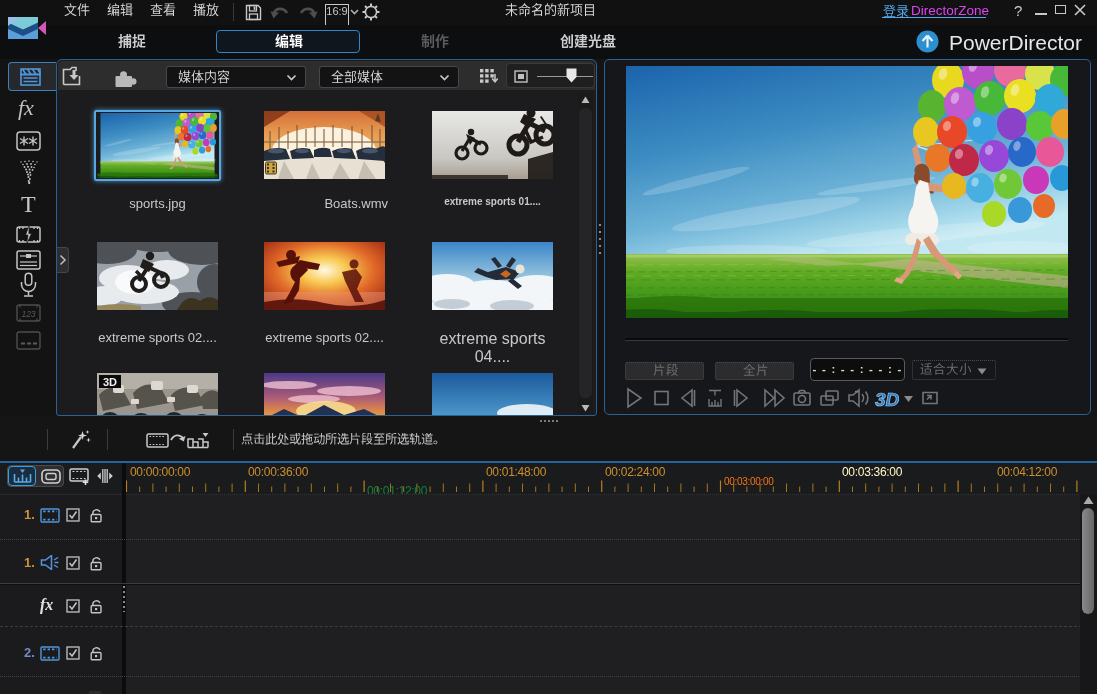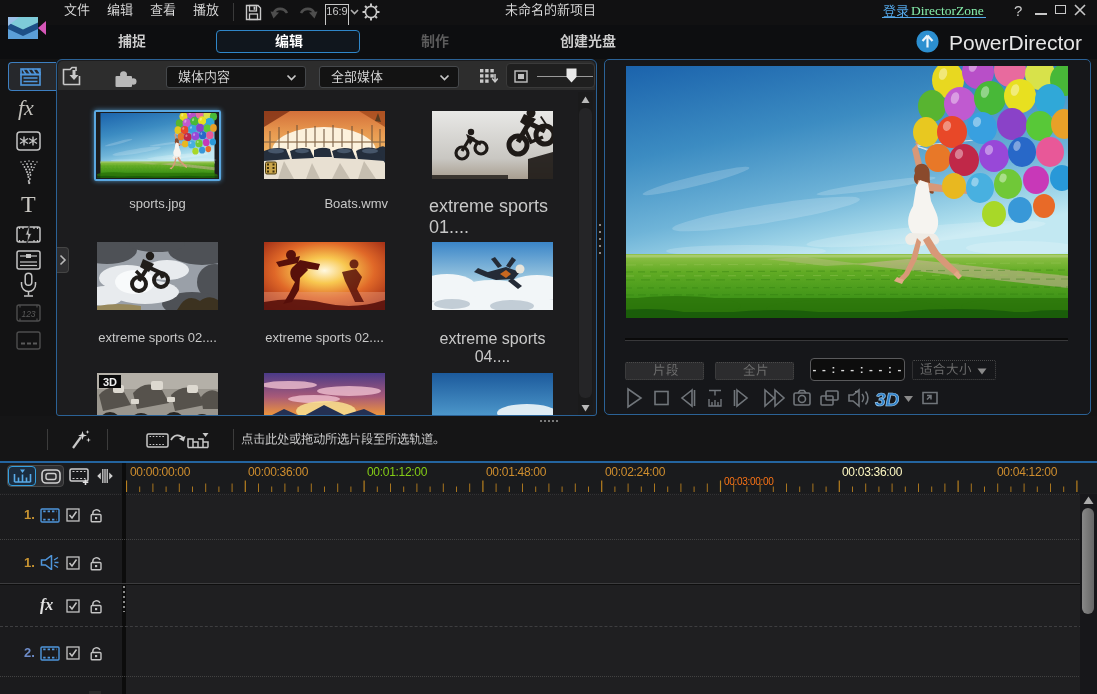--- a/index.html
+++ b/index.html
@@ -62,21 +62,21 @@
 </g>
 <circle cx="9" cy="9" r="2.2" fill="#111112"></circle>
 </svg>
 <svg style="position:absolute;left:504px;top:3px;" width="93" height="16" viewBox="0 0 93 16">
     <path transform="translate(1 11.2)" d="M6.0 -11.0L6.0 -9.0L1.7 -9.0L1.7 -8.0L6.0 -8.0L6.0 -5.0L0.8 -5.0L0.8 -4.0L5.4 -4.0Q4.2 -2.2 3.2 -1.4Q2.2 -0.5 0.4 0.3Q0.7 0.5 0.8 0.7Q1.0 0.9 1.2 1.2Q2.9 0.2 3.8 -0.6Q4.7 -1.4 6.0 -3.2L6.0 2.0L7.0 2.0L7.0 -3.3Q8.3 -1.4 9.2 -0.6Q10.1 0.3 11.8 1.2Q12.0 0.9 12.2 0.7Q12.3 0.5 12.5 0.3Q10.7 -0.5 9.7 -1.4Q8.7 -2.2 7.5 -4.0L12.2 -4.0L12.2 -5.0L7.0 -5.0L7.0 -8.0L11.4 -8.0L11.4 -9.0L7.0 -9.0L7.0 -11.0L6.0 -11.0ZM19.6 -11.1Q18.3 -9.1 17.1 -8.2Q15.8 -7.2 13.4 -6.5Q13.6 -6.3 13.8 -6.1Q13.9 -5.9 14.0 -5.6Q15.0 -5.9 15.4 -6.1Q15.9 -6.4 16.8 -6.9L16.8 -6.1L22.0 -6.1L22.0 -7.0Q22.9 -6.4 23.4 -6.2Q23.9 -6.0 24.8 -5.7Q25.0 -6.0 25.2 -6.2Q25.3 -6.4 25.6 -6.6Q23.5 -7.1 22.4 -7.9Q21.3 -8.6 20.1 -10.1L20.3 -10.4L19.6 -11.1ZM16.9 -7.0Q17.9 -7.7 18.4 -8.1Q18.8 -8.5 19.5 -9.3Q20.2 -8.5 20.6 -8.1Q21.1 -7.7 22.0 -7.0L16.9 -7.0ZM14.7 -5.0L14.7 1.0L15.5 1.0L15.5 -0.1L18.6 -0.1L18.6 -5.0L14.7 -5.0ZM15.5 -4.1L17.7 -4.1L17.7 -1.0L15.5 -1.0L15.5 -4.1ZM20.0 -5.0L20.0 2.0L21.0 2.0L21.0 -4.1L23.4 -4.1L23.4 -1.1Q23.4 -1.0 23.4 -0.9Q23.4 -0.9 23.2 -0.9Q23.0 -0.9 22.7 -0.9Q22.4 -0.9 21.7 -0.9Q21.8 -0.6 21.9 -0.4Q21.9 -0.3 22.0 0.0Q23.0 0.0 23.3 -0.0Q23.6 0.0 23.9 -0.1Q24.3 -0.3 24.3 -0.5Q24.4 -0.6 24.4 -1.1L24.4 -5.0L20.0 -5.0ZM29.4 -6.8Q30.1 -6.3 30.5 -5.9Q30.8 -5.5 31.4 -4.9Q29.9 -4.0 29.1 -3.7Q28.2 -3.4 26.6 -3.0Q26.8 -2.8 26.9 -2.6Q27.0 -2.4 27.1 -2.1Q27.8 -2.3 28.2 -2.4Q28.5 -2.5 29.3 -2.8L29.3 1.8L30.2 1.8L30.2 1.0L36.0 1.0L36.0 1.8L37.0 1.8L37.0 -3.9L31.9 -3.9Q34.0 -5.3 35.0 -6.2Q35.9 -7.2 37.0 -9.5L36.3 -9.9L36.1 -9.9L31.5 -9.9Q31.9 -10.2 32.0 -10.4Q32.1 -10.5 32.4 -10.9L31.3 -11.1Q30.5 -10.0 29.8 -9.2Q29.0 -8.5 26.9 -7.3Q27.1 -7.1 27.3 -6.9Q27.4 -6.6 27.6 -6.4Q28.8 -7.1 29.3 -7.6Q29.8 -8.0 30.7 -9.0L35.5 -9.0Q34.8 -7.6 34.2 -7.1Q33.6 -6.5 32.3 -5.5Q31.7 -6.1 31.3 -6.5Q30.9 -6.9 30.2 -7.5L29.4 -6.8ZM36.0 0.1L30.2 0.1L30.2 -3.0L36.0 -3.0L36.0 0.1ZM46.2 -5.2Q46.9 -4.2 47.3 -3.5Q47.8 -2.9 48.2 -2.1L49.0 -2.6Q48.6 -3.4 48.1 -4.0Q47.7 -4.6 46.9 -5.7L46.2 -5.2ZM42.1 -11.0Q42.0 -10.4 41.9 -9.9Q41.8 -9.5 41.6 -8.9L40.1 -8.9L40.1 1.4L41.0 1.4L41.0 0.0L44.6 0.0L44.6 -8.9L42.5 -8.9Q42.7 -9.4 42.8 -9.8Q42.9 -10.2 43.2 -10.8L42.1 -11.0ZM41.0 -8.0L43.8 -8.0L43.8 -4.8L41.0 -4.8L41.0 -8.0ZM41.0 -0.9L41.0 -4.0L43.8 -4.0L43.8 -0.9L41.0 -0.9ZM46.8 -11.0Q46.3 -9.2 46.0 -8.3Q45.7 -7.3 44.8 -6.0Q45.0 -5.9 45.2 -5.7Q45.4 -5.5 45.6 -5.4Q46.0 -6.1 46.2 -6.5Q46.4 -7.0 46.8 -8.0L50.1 -8.0Q50.0 -2.4 49.9 -1.4Q49.8 -0.4 49.3 0.1Q49.2 0.8 49.1 0.9Q49.0 1.0 48.8 1.0Q48.5 1.0 48.1 1.0Q47.7 1.0 46.8 0.7Q47.0 1.2 47.1 1.4Q47.1 1.6 47.2 1.9Q47.9 1.9 48.3 1.9Q48.7 1.9 49.1 1.9Q49.6 1.8 49.7 1.8Q49.9 1.7 50.2 1.3Q50.7 -0.1 50.8 -1.1Q50.9 -2.1 51.1 -8.4Q51.1 -8.5 51.1 -8.7Q51.1 -8.9 51.1 -8.9L47.1 -8.9Q47.3 -9.5 47.4 -9.8Q47.5 -10.2 47.7 -10.8L46.8 -11.0ZM56.7 -2.1Q57.1 -1.3 57.3 -0.8Q57.5 -0.3 57.7 0.3L58.4 -0.2Q58.2 -0.8 58.0 -1.3Q57.8 -1.8 57.3 -2.5L56.7 -2.1ZM53.8 -2.4Q53.5 -1.5 53.3 -1.1Q53.1 -0.6 52.5 0.1Q52.7 0.2 52.9 0.3Q53.1 0.5 53.2 0.6Q53.7 -0.1 54.0 -0.6Q54.2 -1.2 54.5 -2.2L53.8 -2.4ZM59.2 -9.9L59.2 -4.6Q59.2 -2.9 59.1 -1.6Q59.1 -0.3 58.0 1.4Q58.2 1.5 58.4 1.7Q58.6 1.8 58.7 2.0Q59.9 0.0 60.0 -1.3Q60.1 -2.7 60.1 -4.6L60.1 -5.1L62.1 -5.1L62.1 1.9L63.0 1.9L63.0 -5.1L64.5 -5.1L64.5 -6.0L60.1 -6.0L60.1 -8.8Q61.5 -9.0 62.2 -9.2Q63.0 -9.4 64.0 -9.8L63.2 -10.7Q62.3 -10.5 61.5 -10.3Q60.6 -10.1 59.2 -9.9ZM54.8 -10.9Q55.0 -10.5 55.1 -10.4Q55.2 -10.2 55.3 -9.8L52.8 -9.8L52.8 -9.0L58.5 -9.0L58.5 -9.8L56.4 -9.8Q56.2 -10.2 56.0 -10.4Q55.9 -10.7 55.7 -11.1L54.8 -10.9ZM56.9 -8.9Q56.7 -8.1 56.6 -7.4Q56.4 -6.8 56.2 -6.0L52.6 -6.0L52.6 -5.2L55.2 -5.2L55.2 -3.8L52.6 -3.8L52.6 -3.0L55.2 -3.0L55.2 0.8Q55.2 1.0 55.2 1.0Q55.2 1.0 55.1 1.0Q55.0 1.0 54.8 1.0Q54.5 1.0 54.1 1.0Q54.2 1.2 54.3 1.4Q54.4 1.6 54.4 1.8Q55.0 1.8 55.2 1.8Q55.5 1.8 55.8 1.7Q56.1 1.5 56.1 1.4Q56.2 1.3 56.2 0.8L56.2 -3.0L58.6 -3.0L58.6 -3.8L56.2 -3.8L56.2 -5.2L58.7 -5.2L58.7 -6.0L57.1 -6.0Q57.3 -6.6 57.4 -7.0Q57.6 -7.4 57.8 -8.1L56.9 -8.9ZM53.6 -8.7Q53.9 -8.0 54.0 -7.6Q54.1 -7.2 54.1 -6.6L55.0 -6.9Q54.9 -7.4 54.8 -7.8Q54.7 -8.3 54.4 -8.9L53.6 -8.7ZM73.0 -6.2L73.0 -3.2Q73.0 -1.8 72.9 -0.9Q72.7 0.0 69.1 1.1Q69.3 1.3 69.5 1.5Q69.6 1.7 69.8 1.9Q73.4 0.7 73.7 -0.4Q74.0 -1.4 74.0 -3.2L74.0 -6.2L73.0 -6.2ZM74.0 -0.5Q75.0 0.2 75.6 0.8Q76.2 1.2 76.8 1.9L77.5 1.2Q76.9 0.5 76.2 0.0Q75.6 -0.4 74.6 -1.1L74.0 -0.5ZM65.4 -1.8L65.6 -0.7Q66.8 -1.1 67.6 -1.4Q68.4 -1.7 69.9 -2.2L69.8 -3.2L68.2 -2.7L68.2 -9.0L69.7 -9.0L69.7 -9.9L65.6 -9.9L65.6 -9.0L67.2 -9.0L67.2 -2.3L65.4 -1.8ZM70.4 -7.9L70.4 -1.3L71.4 -1.3L71.4 -7.0L75.6 -7.0L75.6 -1.4L76.6 -1.4L76.6 -7.9L73.5 -7.9Q73.7 -8.2 73.8 -8.5Q73.9 -8.7 74.1 -9.1L77.4 -9.1L77.4 -10.0L70.0 -10.0L70.0 -9.1L73.0 -9.1Q72.8 -8.7 72.8 -8.5Q72.7 -8.2 72.5 -7.9L70.4 -7.9ZM81.0 -6.0L87.9 -6.0L87.9 -3.0L81.0 -3.0L81.0 -6.0ZM81.0 -6.9L81.0 -9.0L87.9 -9.0L87.9 -6.9L81.0 -6.9ZM81.0 -2.1L87.9 -2.1L87.9 0.0L81.0 0.0L81.0 -2.1ZM80.0 -10.0L80.0 1.9L81.0 1.9L81.0 1.0L87.9 1.0L87.9 1.9L88.9 1.9L88.9 -10.0L80.0 -10.0Z" fill="#d9d9d9"></path>
   </svg>
 <div class="abs" style="left:882px;top:17px;width:104px;height:1px;background:#54a7e8;"></div>
 <svg style="position:absolute;left:882px;top:4px;" width="28" height="16" viewBox="0 0 28 16">
     <path transform="translate(1 11.2)" d="M3.7 -4.2L9.1 -4.2L9.1 -2.0L3.7 -2.0L3.7 -4.2ZM2.7 -5.0L2.7 -1.2L10.1 -1.2L10.1 -5.0L2.7 -5.0ZM11.4 -8.9Q11.0 -8.4 10.6 -8.1Q10.2 -7.8 9.6 -7.4Q9.3 -7.7 9.1 -7.8Q9.0 -8.0 8.7 -8.3Q9.4 -8.7 9.7 -9.0Q10.1 -9.3 10.7 -9.8L10.0 -10.6Q9.5 -9.9 9.2 -9.6Q8.9 -9.3 8.3 -8.9Q7.9 -9.4 7.8 -9.6Q7.6 -9.9 7.4 -10.7L6.5 -10.3Q7.0 -9.0 7.4 -8.4Q7.8 -7.9 8.7 -7.0L4.4 -7.0Q5.1 -7.8 5.4 -8.2Q5.8 -8.7 6.2 -9.7L5.5 -10.0L5.3 -10.0L1.3 -10.0L1.3 -9.2L4.9 -9.2Q4.5 -8.6 4.3 -8.3Q4.1 -8.0 3.6 -7.5Q3.2 -7.9 2.8 -8.1Q2.5 -8.4 1.8 -8.7L1.3 -8.2Q1.9 -7.8 2.2 -7.6Q2.6 -7.3 3.0 -6.9Q2.2 -6.2 1.7 -5.8Q1.2 -5.5 0.3 -5.1Q0.5 -4.9 0.7 -4.7Q0.8 -4.6 0.9 -4.3Q2.0 -4.9 2.6 -5.3Q3.2 -5.7 4.2 -6.8L4.2 -6.2L8.9 -6.2L8.9 -6.8Q9.8 -5.8 10.3 -5.4Q10.8 -5.0 12.0 -4.5Q12.1 -4.7 12.3 -4.9Q12.4 -5.1 12.6 -5.3Q11.8 -5.7 11.3 -5.9Q10.9 -6.2 10.2 -6.9Q10.8 -7.3 11.2 -7.6Q11.6 -7.9 12.2 -8.4L11.4 -8.9ZM8.5 -1.1Q8.2 -0.5 8.1 -0.0Q7.9 0.4 7.5 1.0L4.5 1.0L5.3 0.7Q5.2 0.2 5.0 -0.2Q4.8 -0.5 4.5 -1.1L3.6 -0.8Q3.9 -0.2 4.1 0.2Q4.2 0.5 4.4 1.0L0.8 1.0L0.8 1.9L12.2 1.9L12.2 1.0L8.5 1.0Q8.8 0.5 9.0 0.1Q9.1 -0.2 9.4 -0.8L8.5 -1.1ZM14.7 -3.8Q15.6 -3.3 16.1 -2.9Q16.6 -2.4 17.1 -1.9L17.8 -2.6Q17.3 -3.2 16.7 -3.6Q16.2 -4.0 15.4 -4.5L14.7 -3.8ZM14.7 -10.0L14.7 -9.1L22.6 -9.1L22.6 -7.9L15.1 -7.9L15.1 -7.0L22.5 -7.0L22.4 -5.9L13.9 -5.9L13.9 -5.0L19.0 -5.0L19.0 -2.2Q17.1 -1.4 16.1 -0.9Q15.1 -0.5 13.9 0.1L14.4 1.1Q15.7 0.5 16.5 0.1Q17.4 -0.4 19.0 -1.2L19.0 0.9Q19.0 1.1 19.0 1.1Q18.9 1.2 18.7 1.2Q18.5 1.2 18.1 1.2Q17.8 1.2 17.0 1.2Q17.1 1.4 17.2 1.6Q17.3 1.8 17.3 2.0Q18.4 2.0 18.7 2.0Q19.0 2.0 19.4 1.9Q19.8 1.7 19.9 1.6Q20.0 1.5 20.0 0.9L20.0 -2.6Q21.1 -0.7 21.9 0.1Q22.7 0.8 24.8 1.5Q24.9 1.2 25.0 1.0Q25.2 0.8 25.4 0.5Q24.0 0.1 23.4 -0.3Q22.8 -0.7 21.8 -1.7Q22.6 -2.3 23.1 -2.7Q23.6 -3.2 24.4 -3.9L23.5 -4.6Q22.9 -3.9 22.5 -3.5Q22.0 -3.1 21.2 -2.4Q20.7 -3.1 20.5 -3.4Q20.3 -3.8 20.0 -4.5L20.0 -5.0L25.2 -5.0L25.2 -5.9L23.4 -5.9Q23.6 -7.1 23.6 -7.9Q23.7 -8.7 23.7 -10.0L22.9 -10.1L22.8 -10.0L14.7 -10.0Z" fill="#54a7e8"></path>
   </svg>
-<div class="abs" style="left:911px;top:3px;width:80px;height:16px;color:#86efac;font-size:13.5px;font-family:Liberation Serif, serif;">DirectorZone</div>
+<div class="abs" style="left:911px;top:3px;width:80px;height:16px;color:#d946ef;font-size:13.5px;">DirectorZone</div>
 <div class="abs" style="left:1014px;top:2px;width:18px;height:18px;color:#c8c8c8;font-size:15px;">?</div>
 <div class="abs" style="left:1035px;top:13px;width:12px;height:2px;background:#c8c8c8;"></div>
 <div class="abs" style="left:1055px;top:5px;width:11px;height:9px;border:1.6px solid #c8c8c8;"></div>
 <svg class="abs" style="left:1074px;top:4px;" width="12" height="12" viewBox="0 0 12 12">
 <path d="M1 1 L11 11 M11 1 L1 11" stroke="#c8c8c8" stroke-width="1.6"></path>
   </svg>
 <div class="abs" style="left:0;top:25px;width:1097px;height:34px;background:#0d0e10;"></div>
 <svg style="position:absolute;left:117px;top:34px;" width="30" height="17" viewBox="0 0 30 17">
     <path transform="translate(1 12.0)" d="M10.4 -10.9Q10.8 -10.6 11.1 -10.5Q11.4 -10.3 11.9 -10.0L10.0 -10.0L10.0 -12.0L8.5 -12.0L8.5 -10.0L5.2 -10.0L5.2 -8.5L8.5 -8.5L8.5 -7.5L5.5 -7.5L5.5 2.0L7.0 2.0L7.0 -1.0L8.5 -1.0L8.5 2.0L10.0 2.0L10.0 -1.0L11.6 -1.0L11.6 0.5Q11.6 0.7 11.6 0.7Q11.5 0.7 11.4 0.7Q11.2 0.7 11.0 0.7Q10.8 0.7 10.4 0.7Q10.6 1.1 10.7 1.3Q10.8 1.6 10.8 2.0Q11.6 2.0 11.9 2.0Q12.2 2.0 12.6 1.8Q13.0 1.6 13.1 1.4Q13.1 1.2 13.1 0.5L13.1 -7.5L10.0 -7.5L10.0 -8.5L13.4 -8.5L13.4 -10.0L12.8 -10.0L13.3 -10.8Q12.8 -11.1 12.3 -11.4Q11.8 -11.6 11.1 -12.0L10.4 -10.9ZM11.6 -6.0L11.6 -5.0L10.0 -5.0L10.0 -6.0L11.6 -6.0ZM8.5 -6.0L8.5 -5.0L7.0 -5.0L7.0 -6.0L8.5 -6.0ZM7.0 -3.6L8.5 -3.6L8.5 -2.4L7.0 -2.4L7.0 -3.6ZM11.6 -3.6L11.6 -2.4L10.0 -2.4L10.0 -3.6L11.6 -3.6ZM2.2 -12.0L2.2 -9.0L0.5 -9.0L0.5 -7.4L2.2 -7.4L2.2 -4.7Q1.5 -4.5 1.1 -4.5Q0.8 -4.4 0.3 -4.3L0.6 -2.5L2.2 -3.0L2.2 0.2Q2.2 0.4 2.1 0.5Q2.1 0.5 1.9 0.5Q1.8 0.5 1.5 0.5Q1.2 0.5 0.6 0.5Q0.8 0.9 0.9 1.2Q1.0 1.6 1.1 2.0Q2.1 2.0 2.4 2.0Q2.7 2.0 3.2 1.7Q3.7 1.5 3.7 1.3Q3.8 1.0 3.8 0.2L3.8 -3.5L5.3 -3.9L5.1 -5.5L3.8 -5.2L3.8 -7.4L5.1 -7.4L5.1 -9.0L3.8 -9.0L3.8 -12.0L2.2 -12.0ZM21.3 -10.0L25.0 -10.0L25.0 -7.4L21.3 -7.4L21.3 -10.0ZM16.0 -12.0L16.0 -9.0L14.5 -9.0L14.5 -7.5L16.0 -7.5L16.0 -4.6L14.3 -4.2L14.7 -2.5L16.0 -2.9L16.0 0.2Q16.0 0.4 16.0 0.4Q15.9 0.4 15.8 0.4Q15.6 0.4 15.3 0.4Q15.1 0.4 14.6 0.4Q14.8 0.9 14.9 1.2Q15.0 1.6 15.0 2.0Q15.9 2.0 16.2 2.0Q16.6 2.0 17.0 1.7Q17.4 1.4 17.5 1.2Q17.5 1.0 17.5 0.2L17.5 -3.4L19.2 -3.8L19.0 -5.5L17.5 -5.1L17.5 -7.5L19.0 -7.5L19.0 -9.0L17.5 -9.0L17.5 -12.0L16.0 -12.0ZM19.7 -11.4L19.7 -6.0L22.4 -6.0L22.4 -0.5Q21.9 -0.8 21.6 -1.0Q21.4 -1.3 21.1 -2.0Q21.3 -2.8 21.3 -3.1Q21.4 -3.5 21.4 -4.5L19.9 -4.5Q19.7 -2.2 19.5 -1.3Q19.2 -0.4 17.9 0.6Q18.2 0.9 18.5 1.2Q18.9 1.5 19.1 1.9Q19.8 1.1 20.0 0.7Q20.3 0.3 20.6 -0.5Q21.6 1.0 22.2 1.2Q22.9 1.4 24.7 1.4L27.3 1.4Q27.3 1.0 27.4 0.6Q27.5 0.3 27.7 -0.0Q27.1 0.0 26.2 -0.0Q25.3 0.0 24.8 0.0Q24.5 0.0 24.4 -0.0Q24.3 0.0 24.0 -0.0L24.0 -2.5L27.1 -2.5L27.1 -4.0L24.0 -4.0L24.0 -6.0L26.6 -6.0L26.6 -11.4L19.7 -11.4Z" fill="#cccccc"></path>
   </svg>
@@ -584,21 +584,21 @@
       <rect x="2" y="2.5" width="2" height="2"></rect>
       <rect x="2" y="6" width="2" height="2"></rect>
       <rect x="2" y="9.5" width="2" height="2"></rect>
 <rect x="7.5" y="2.5" width="2" height="2"></rect>
       <rect x="7.5" y="6" width="2" height="2"></rect>
       <rect x="7.5" y="9.5" width="2" height="2"></rect>
     </g>
 </svg>
 <div class="abs" style="left:94px;top:196px;width:127px;text-align:center;color:#c8c8c8;font-size:13px;">sports.jpg</div>
 <div class="abs" style="left:261px;top:196px;width:127px;text-align:right;color:#c8c8c8;font-size:13px;">Boats.wmv</div>
-<div class="abs" style="left:429px;top:196px;width:127px;color:#c8c8c8;font-size:18px;">extreme sports 01....</div>
+<div class="abs" style="left:429px;top:196px;width:127px;text-align:center;color:#c8c8c8;font-size:10px;font-weight:bold;">extreme sports 01....</div>
 <svg class="abs" style="left:97px;top:242px;" width="121" height="68" viewBox="0 0 121 68" preserveAspectRatio="none">
     <use href="#es02" width="121" height="68"></use>
   </svg>
 <svg class="abs" style="left:264px;top:242px;" width="121" height="68" viewBox="0 0 121 68" preserveAspectRatio="none">
     <use href="#es03" width="121" height="68"></use>
   </svg>
 <svg class="abs" style="left:432px;top:242px;" width="121" height="68" viewBox="0 0 121 68" preserveAspectRatio="none">
     <use href="#es04" width="121" height="68"></use>
   </svg>
 <div class="abs" style="left:94px;top:330px;width:127px;text-align:center;color:#c8c8c8;font-size:13px;">extreme sports 02....</div>
@@ -781,21 +781,21 @@
     <line x1="871.7" y1="3.5" x2="871.7" y2="12" stroke="#a8751f" stroke-width="1"></line>
     <line x1="884.9" y1="6.5" x2="884.9" y2="12" stroke="#a8751f" stroke-width="1"></line>
     <line x1="898.1" y1="3.5" x2="898.1" y2="12" stroke="#a8751f" stroke-width="1"></line>
     <line x1="911.3" y1="6.5" x2="911.3" y2="12" stroke="#a8751f" stroke-width="1"></line>
     <line x1="924.5" y1="3.5" x2="924.5" y2="12" stroke="#a8751f" stroke-width="1"></line>
     <line x1="937.7" y1="6.5" x2="937.7" y2="12" stroke="#a8751f" stroke-width="1"></line>
     <line x1="950.9" y1="0.5" x2="950.9" y2="12" stroke="#b8801f" stroke-width="1.2"></line>
   </svg>
 <div class="abs" style="left:130px;top:465px;color:#cf8e2e;font-size:12px;letter-spacing:-0.3px;">00:00:00:00</div>
 <div class="abs" style="left:248px;top:465px;color:#cf8e2e;font-size:12px;letter-spacing:-0.3px;text-align:right;">00:00:36:00</div>
-<div class="abs" style="left:367px;top:465px;color:#84cc16;font-size:12px;letter-spacing:-0.3px;">00:01:12:00</div>
+<div class="abs" style="left:367px;top:484px;color:#15803d;font-size:12px;letter-spacing:-0.3px;">00:01:12:00</div>
 <div class="abs" style="left:486px;top:465px;color:#cf8e2e;font-size:12px;letter-spacing:-0.3px;">00:01:48:00</div>
 <div class="abs" style="left:605px;top:465px;color:#cf8e2e;font-size:12px;letter-spacing:-0.3px;">00:02:24:00</div>
 <div class="abs" style="left:724px;top:476px;color:#f97316;font-size:10px;letter-spacing:-0.3px;">00:03:00:00</div>
 <div class="abs" style="left:842px;top:465px;color:#fef9c3;font-size:12px;letter-spacing:-0.3px;">00:03:36:00</div>
 <div class="abs" style="left:961px;top:465px;color:#cf8e2e;font-size:12px;letter-spacing:-0.3px;margin-left:36px;">00:04:12:00</div>
 <div class="abs" style="left:0;top:494px;width:1097px;height:200px;background:#1b1b1d;border-top:1px dotted #333335;"></div>
 <div class="abs" style="left:126px;top:495px;width:954px;height:199px;background:#1f1f21;"></div>
 <div class="abs" style="left:122px;top:463px;width:4px;height:231px;background:#0c0c0c;"></div>
 <div class="abs" style="left:0px;top:539px;width:1097px;height:1px;border-top:1px dotted #424242;"></div>
 <div class="abs" style="left:0;top:583px;width:1097px;height:1px;background:#3c3c3e;"></div>

